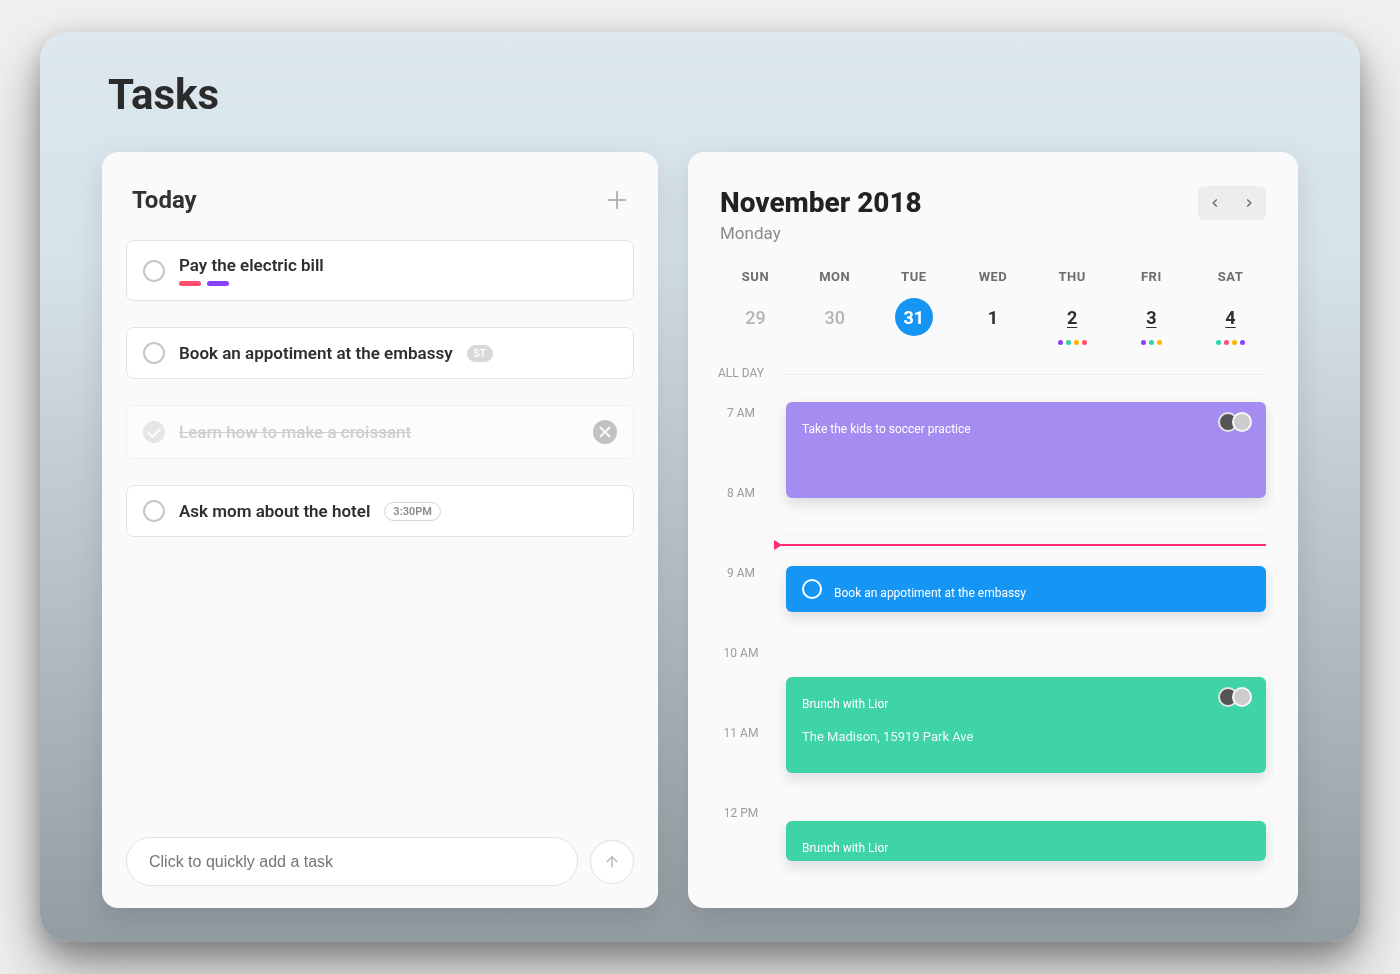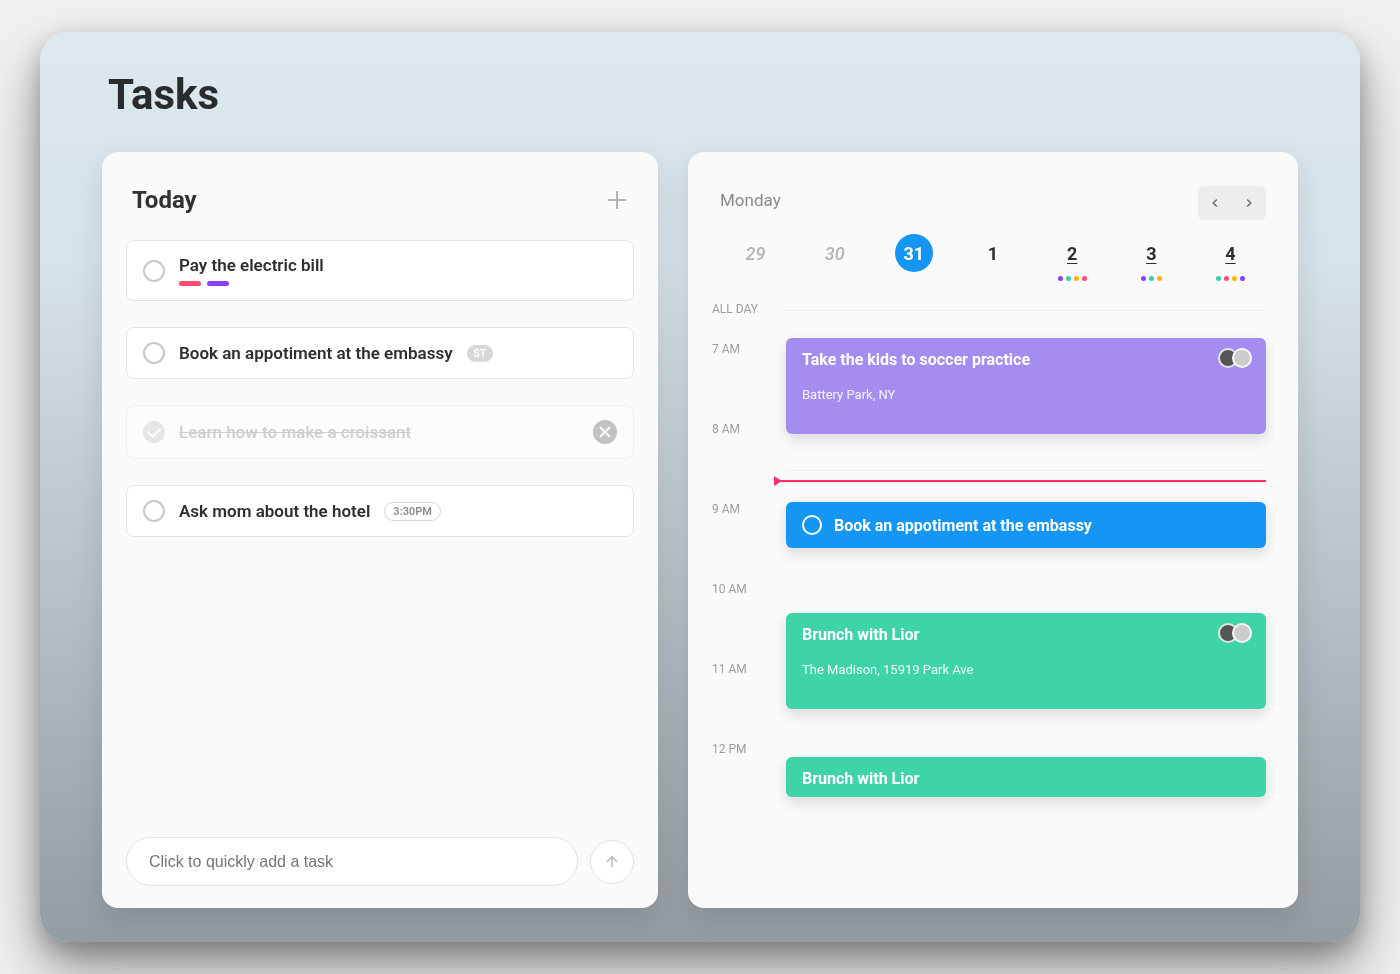--- a/index.html
+++ b/index.html
@@ -131,41 +131,41 @@
   .cal-subtitle { font-size:17px; color:#8a8a8a; margin-top:4px; }
   .nav-btns { display:flex; gap:4px; background:#ededed; border-radius:6px; padding:2px; }
   .nav-btn { width:30px; height:30px; display:flex; align-items:center; justify-content:center; cursor:pointer; border-radius:4px; }
   .nav-btn svg { stroke:#6a6a6a; }
 
   .dow-row { display:flex; justify-content:space-between; margin-top:26px; padding:0 8px; }
   .dow { width:13%; text-align:center; font-size:13px; font-weight:700; color:#6d6d6d; letter-spacing:0.5px; }
   .dates-row { display:flex; justify-content:space-between; margin-top:14px; padding:0 8px; }
   .date-cell { width:13%; display:flex; flex-direction:column; align-items:center; gap:4px; cursor:pointer; }
   .date-num { font-size:18px; font-weight:700; color:#2e2e2e; width:38px; height:38px; display:flex; align-items:center; justify-content:center; border-radius:50%; }
-  .date-num.muted { color:#b4b4b4; font-weight:500;font-style:italic; }
+  .date-num.muted { color:#b4b4b4; font-weight:500; }
   .date-num.selected { background:#1596f5; color:#fff; }
   .date-num.u { text-decoration: underline; text-underline-offset:3px; }
   .dots { display:flex; gap:3px; height:4px; }
   .dot { width:5px; height:5px; border-radius:50%; }
 
   .timeline {
     margin-top:22px; position:relative; flex:1; overflow:hidden; padding-left:68px; padding-right:8px;
   }
   .hour-label {
-    position:absolute; left:0; width:58px; text-align:left; font-size:12px; color:#9c9c9c;
+    position:absolute; left:0; width:58px; text-align:center; font-size:12px; color:#9c9c9c;
   }
   .allday-label { top:0; }
   .allday-line { position:absolute; left:74px; right:8px; top:8px; height:1px; background:#ececec; }
   .slot { position:absolute; left:74px; right:8px; height:1px; background:#f0f0f0; }
 
   .event {
     position:absolute; left:74px; right:8px; border-radius:6px; padding:12px 16px;
     color:#fff; box-shadow:0 6px 14px rgba(0,0,0,0.12);
   }
-  .event .ev-title { font-size:16px; font-weight:700; }
+  .event .ev-title { font-size:12px; font-weight:400;margin-top:8px; }
   .event .ev-loc { font-size:13px; margin-top:18px; opacity:0.9; }
   .event .avatars { position:absolute; top:10px; right:14px; display:flex; }
   .event .av { width:20px; height:20px; border-radius:50%; border:2px solid rgba(255,255,255,0.85); margin-left:-6px; }
   .ev-radio { width:20px; height:20px; border:2px solid #fff; border-radius:50%; display:inline-block; vertical-align:middle; margin-right:12px; }
 
   .now-line { position:absolute; left:62px; right:8px; height:2px; background:#ff2f6e; }
   .now-line::before { content:""; position:absolute; left:0; top:-4px; border-left:8px solid #ff2f6e; border-top:5px solid transparent; border-bottom:5px solid transparent; }
 </style>
 </head>
 <body>
@@ -226,36 +226,46 @@
               <path d="M12 19V5"></path>
               <path d="M5 12l7-7 7 7"></path>
             </svg>
         </div>
       </div>
     </div>
 
     <div class="card cal-card">
       <div class="cal-header">
         <div>
+          <div class="cal-title">November 2018</div>
           <div class="cal-subtitle">Monday</div>
         </div>
         <div class="nav-btns">
           <div class="nav-btn">
             <svg width="14" height="14" viewBox="0 0 24 24" fill="none" stroke-width="2.5">
                 <path d="M15 18l-6-6 6-6"></path>
               </svg>
           </div>
           <div class="nav-btn">
             <svg width="14" height="14" viewBox="0 0 24 24" fill="none" stroke-width="2.5">
                 <path d="M9 18l6-6-6-6"></path>
               </svg>
           </div>
         </div>
       </div>
 
+      <div class="dow-row">
+        <div class="dow">SUN</div>
+        <div class="dow">MON</div>
+        <div class="dow">TUE</div>
+        <div class="dow">WED</div>
+        <div class="dow">THU</div>
+        <div class="dow">FRI</div>
+        <div class="dow">SAT</div>
+      </div>
 
       <div class="dates-row">
         <div class="date-cell">
             <div class="date-num muted">29</div>
           </div>
         <div class="date-cell">
             <div class="date-num muted">30</div>
           </div>
         <div class="date-cell">
             <div class="date-num selected">31</div>
@@ -299,21 +309,20 @@
         <div class="hour-label" style="top:120px">8 AM</div>
         <div class="hour-label" style="top:200px">9 AM</div>
         <div class="hour-label" style="top:280px">10 AM</div>
         <div class="hour-label" style="top:360px">11 AM</div>
         <div class="hour-label" style="top:440px">12 PM</div>
 
         <div class="slot" style="top:168px"></div>
 
         <div class="event" style="top:36px; height:96px;;top:36px;height:96px;background:#a48cf0">
           <div class="ev-title">Take the kids to soccer practice</div>
-          <div class="ev-loc">Battery Park, NY</div>
           <div class="avatars">
             <div class="av" style="background:#555"></div>
             <div class="av" style="background:#ccc"></div>
           </div>
         </div>
 
         <div class="now-line" style="top:178px"></div>
 
         <div class="event" style="top:200px; height:46px; display:flex; align-items:center;;top:200px;height:46px;display:flex;align-items:center;background:#1596f5">
           <span class="ev-radio"></span>

